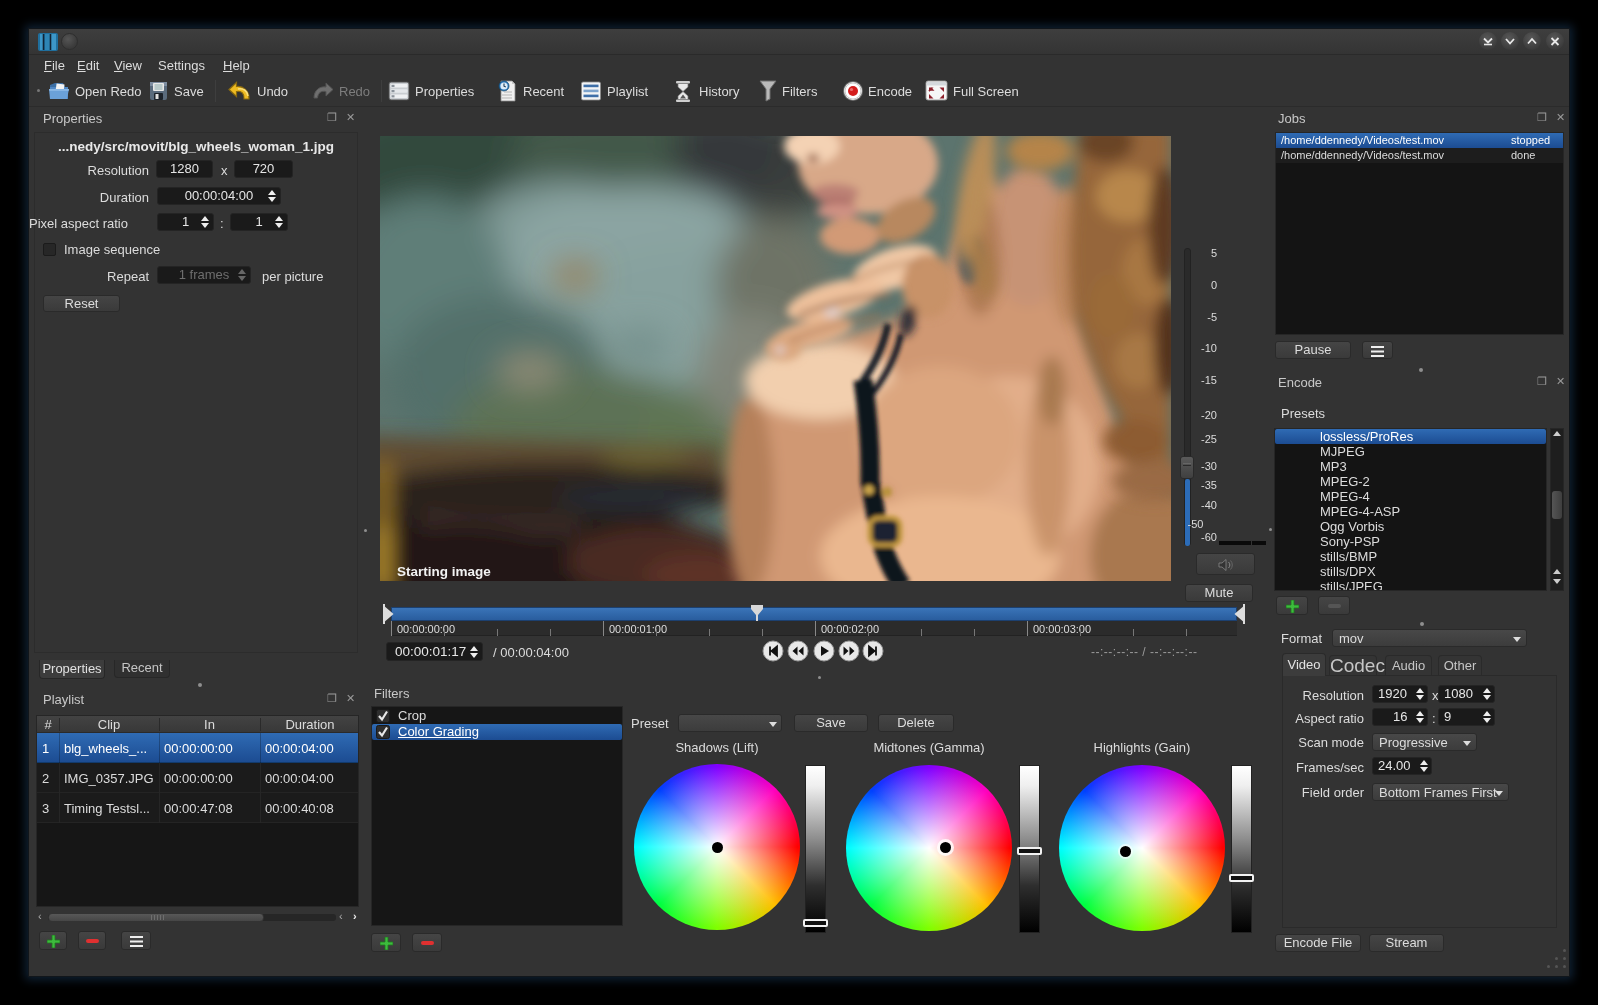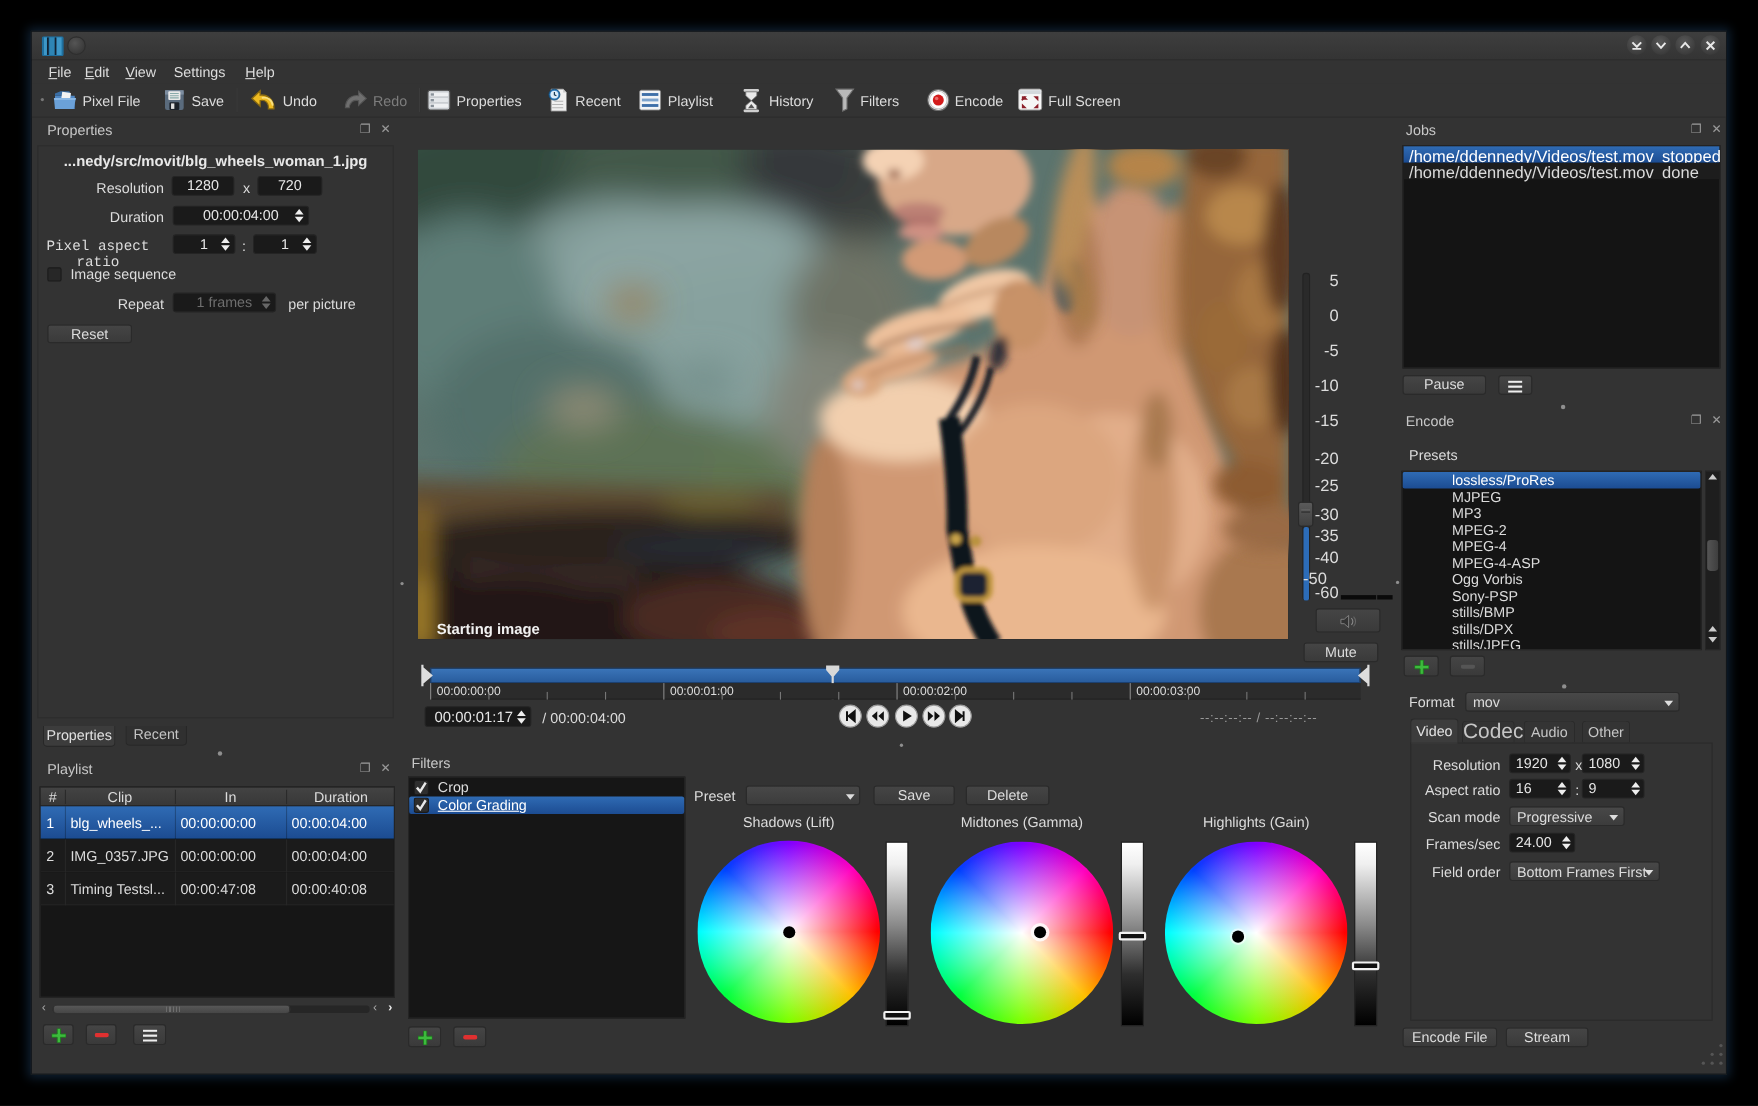--- a/index.html
+++ b/index.html
@@ -1,19 +1,19 @@
 <!DOCTYPE html>
 <html><head><meta charset="utf-8">
 <style>
 *{margin:0;padding:0;box-sizing:border-box;}
 html,body{width:1598px;height:1005px;background:#000;overflow:hidden;font-family:"Liberation Sans",sans-serif;}
 .abs{position:absolute;}
 #win{position:absolute;left:28px;top:28px;width:1542px;height:949px;background:#333333;border:1px solid #11161b;box-shadow:0 0 9px 3px rgba(25,55,85,.6);}
 .t13{font-size:13px;color:#dcdcdc;}
-.t12{font-size:15px;color:#dcdcdc;}
+.t12{font-size:11px;color:#dcdcdc;}
 .hdrtxt{font-size:13px;color:#c8c8c8;}
 .input{background:#1a1a1a;border:1px solid #242424;border-radius:3px;color:#e6e6e6;font-size:13px;}
 .btn{background:linear-gradient(#454545,#3a3a3a);border:1px solid #2a2a2a;border-radius:3px;color:#dcdcdc;font-size:13px;text-align:center;}
 .dock{color:#9a9a9a;font-size:11px;}
 .sel{background:linear-gradient(#2f6bb4,#1c4c92);}
 .spin{position:absolute;width:10px;color:#fff;}
 .spin:before{content:"";position:absolute;left:1px;top:0;border-left:4px solid transparent;border-right:4px solid transparent;border-bottom:5px solid #eee;}
 .spin:after{content:"";position:absolute;left:1px;top:7px;border-left:4px solid transparent;border-right:4px solid transparent;border-top:5px solid #eee;}
 .sping:before{border-bottom-color:#666;}
 .sping:after{border-top-color:#666;}
@@ -64,21 +64,21 @@
 
 <div class="abs" id="toolbar" style="left:0;top:47px;width:1540px;height:31px;background:#333;border-bottom:1px solid #2b2b2b;">
   <div class="dot" style="left:8px;top:13px;width:3px;height:3px;background:#777;"></div>
   <svg class="abs" style="left:19px;top:4px;" width="23" height="22" viewBox="0 0 23 22">
         <path d="M2 7 L2 19 L20 19 L20 7 Z" fill="#4f87c4"></path>
         <path d="M7 3 L15 3 L17 7 L2 7 L2 5 Z" fill="#3a6ea5"></path>
         <path d="M8 4 L16 4 L16 12 L8 12 Z" fill="#f2f2f2" transform="rotate(8 12 8)"></path>
         <path d="M1 9 L21 9 L19 19 L2 19 Z" fill="#6ba1d8"></path>
         <path d="M1 9 L21 9 L20.5 11 L1.5 11 Z" fill="#88b6e4"></path>
       </svg>
-  <span class="abs t13" style="left:46px;top:8px;">Pixel File</span>
+  <span class="abs t13" style="left:46px;top:8px;">Open Redo</span>
   <svg class="abs" style="left:119px;top:4px;" width="21" height="22" viewBox="0 0 21 22">
         <rect x="2" y="2" width="17" height="18" rx="2" fill="#5a6b7d"></rect>
         <rect x="2" y="2" width="17" height="4" fill="#7d8da0"></rect>
         <rect x="5" y="3" width="11" height="8" rx="1" fill="#e8e8e8"></rect>
         <line x1="6.5" y1="5" x2="14.5" y2="5" stroke="#8aa" stroke-width="1"></line>
         <line x1="6.5" y1="7" x2="14.5" y2="7" stroke="#8aa" stroke-width="1"></line>
         <line x1="6.5" y1="9" x2="14.5" y2="9" stroke="#8aa" stroke-width="1"></line>
         <rect x="6" y="13" width="9" height="7" rx="1" fill="#1c222a"></rect>
         <rect x="7.5" y="14" width="3" height="5" fill="#e0e0e0"></rect>
       </svg>
@@ -162,21 +162,21 @@
   <div class="abs" style="left:6px;top:31px;width:322px;text-align:center;font-size:13.5px;font-weight:bold;color:#e8e8e8;">...nedy/src/movit/blg_wheels_woman_1.jpg</div>
 
   <span class="abs t13" style="left:0;top:55px;width:120px;text-align:right;">Resolution</span>
   <div class="abs input" style="left:127px;top:52px;width:57px;height:18px;text-align:center;line-height:16px;">1280</div>
   <span class="abs t13" style="left:192px;top:55px;">x</span>
   <div class="abs input" style="left:205px;top:52px;width:59px;height:18px;text-align:center;line-height:16px;">720</div>
 
   <span class="abs t13" style="left:0;top:82px;width:120px;text-align:right;">Duration</span>
   <div class="abs input" style="left:128px;top:79px;width:124px;height:18px;text-align:center;line-height:16px;">00:00:04:00<span class="spin" style="right:3px;top:2px;height:13px;"></span></div>
 
-  <span class="abs t13" style="left:0;top:108px;width:120px;text-align:center;font-family:Liberation Mono, monospace;">Pixel aspect ratio</span>
+  <span class="abs t13" style="left:0;top:108px;width:120px;text-align:left;">Pixel aspect ratio</span>
   <div class="abs input" style="left:128px;top:105px;width:57px;height:18px;text-align:center;line-height:16px;">1<span class="spin" style="right:3px;top:2px;height:13px;"></span></div>
   <span class="abs t13" style="left:191px;top:108px;">:</span>
   <div class="abs input" style="left:201px;top:105px;width:58px;height:18px;text-align:center;line-height:16px;">1<span class="spin" style="right:3px;top:2px;height:13px;"></span></div>
 
   <div class="chk" style="left:14px;top:135px;"></div>
   <span class="abs t13" style="left:35px;top:134px;">Image sequence</span>
 
   <span class="abs t13" style="left:0;top:161px;width:120px;text-align:right;">Repeat</span>
   <div class="abs input" style="left:128px;top:158px;width:94px;height:18px;text-align:center;line-height:16px;color:#6e6e6e;">1 frames<span class="spin sping" style="right:3px;top:2px;height:13px;"></span></div>
   <span class="abs t13" style="left:233px;top:161px;">per picture</span>
@@ -575,21 +575,21 @@
   <div class="abs" style="left:116px;top:282px;width:47px;height:20px;background:#343434;border:1px solid #2a2a2a;border-bottom:none;border-radius:4px 4px 0 0;text-align:center;font-size:13px;color:#c6c6c6;line-height:19px;">Audio</div>
   <div class="abs" style="left:169px;top:282px;width:44px;height:20px;background:#343434;border:1px solid #2a2a2a;border-bottom:none;border-radius:4px 4px 0 0;text-align:center;font-size:13px;color:#c6c6c6;line-height:19px;">Other</div>
   <div class="abs" style="left:13px;top:302px;width:275px;height:253px;border:1px solid #2a2a2a;"></div>
   <div class="abs" style="left:14px;top:302px;width:42px;height:1px;background:#3c3c3c;"></div>
 
   <span class="abs t13" style="left:0;top:315px;width:95px;text-align:right;">Resolution</span>
   <div class="abs input" style="left:103px;top:312px;width:56px;height:18px;text-align:left;line-height:16px;padding-left:5px;">1920<span class="spin" style="right:2px;top:2px;height:13px;"></span></div>
   <span class="abs t13" style="left:163px;top:315px;">x</span>
   <div class="abs input" style="left:169px;top:312px;width:57px;height:18px;text-align:left;line-height:16px;padding-left:5px;">1080<span class="spin" style="right:2px;top:2px;height:13px;"></span></div>
   <span class="abs t13" style="left:0;top:338px;width:95px;text-align:right;">Aspect ratio</span>
-  <div class="abs input" style="left:103px;top:335px;width:56px;height:18px;text-align:left;line-height:16px;padding-left:5px;">16<span class="spin" style="right:2px;top:2px;height:13px;"></span></div>
+  <div class="abs input" style="left:103px;top:335px;width:56px;height:18px;text-align:left;line-height:16px;padding-left:20px;">16<span class="spin" style="right:2px;top:2px;height:13px;"></span></div>
   <span class="abs t13" style="left:163px;top:338px;">:</span>
   <div class="abs input" style="left:169px;top:335px;width:57px;height:18px;text-align:left;line-height:16px;padding-left:5px;">9<span class="spin" style="right:2px;top:2px;height:13px;"></span></div>
   <span class="abs t13" style="left:0;top:362px;width:95px;text-align:right;">Scan mode</span>
   <div class="abs" style="left:103px;top:360px;width:105px;height:18px;background:linear-gradient(#484848,#3c3c3c);border:1px solid #2a2a2a;border-radius:3px;">
         <span class="abs t13" style="left:6px;top:1px;">Progressive</span>
         <span class="ddarrow" style="right:5px;top:5px;"></span>
       </div>
   <span class="abs t13" style="left:0;top:387px;width:95px;text-align:right;">Frames/sec</span>
   <div class="abs input" style="left:103px;top:384px;width:60px;height:18px;text-align:left;line-height:16px;padding-left:5px;">24.00<span class="spin" style="right:2px;top:2px;height:13px;"></span></div>
   <span class="abs t13" style="left:0;top:412px;width:95px;text-align:right;">Field order</span>

